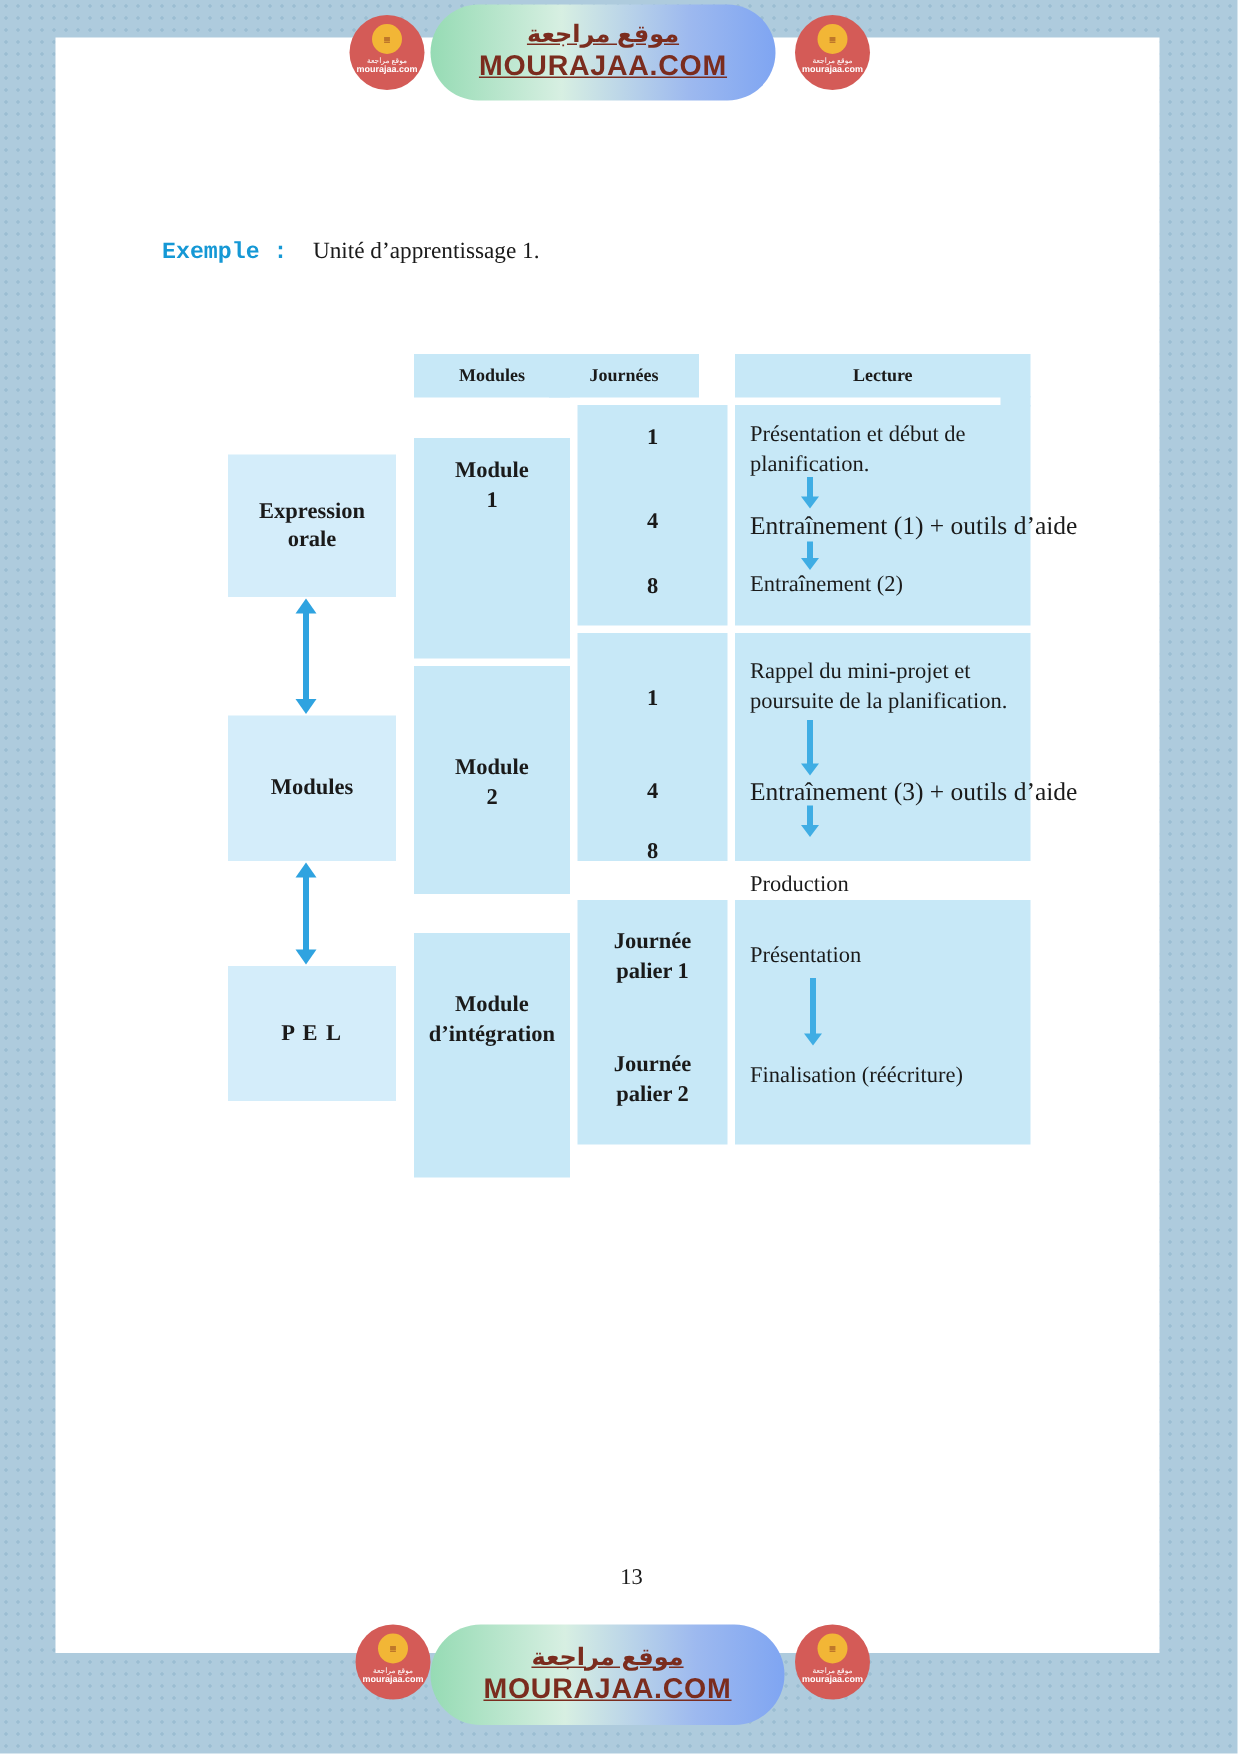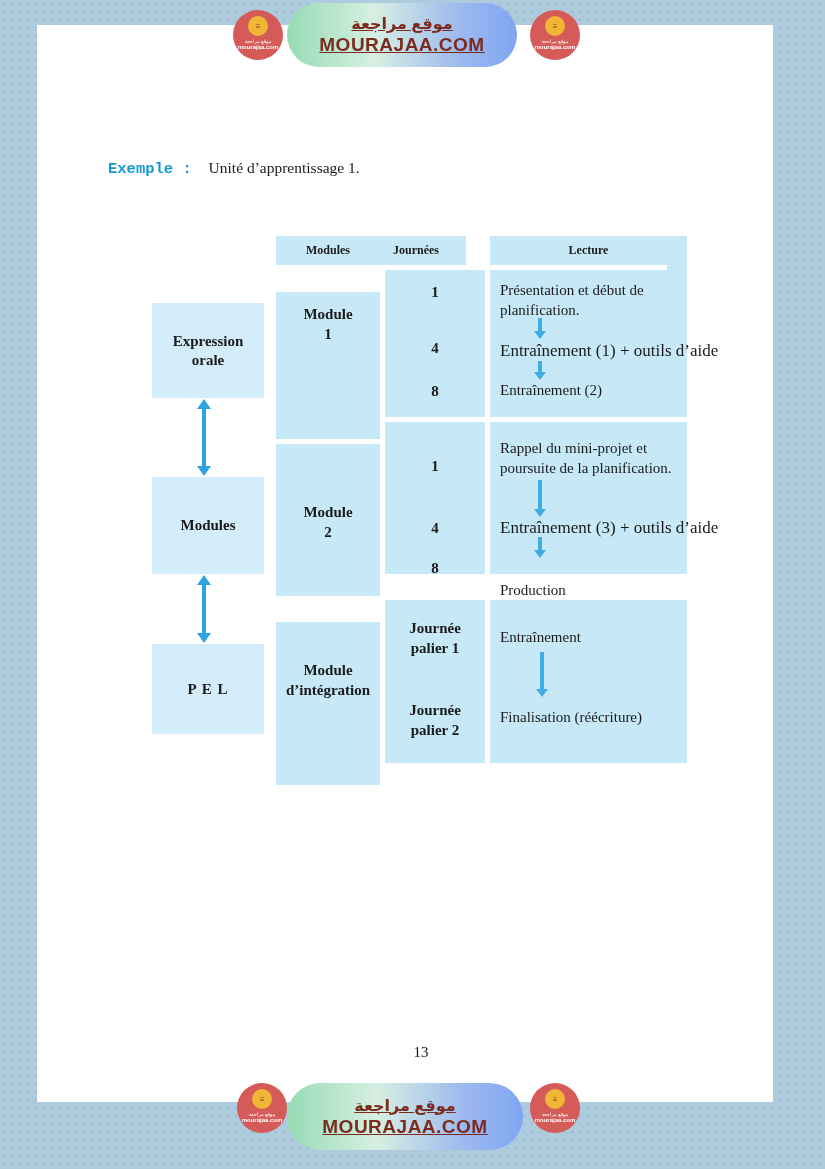--- a/index.html
+++ b/index.html
@@ -197,21 +197,21 @@
     <div class="module" style="top:38px;">Module
 d’intégration</div>
   </div>
   <div class="cell r3 c2">
     <div class="day" style="top:18px;">Journée
 palier 1</div>
     <div class="day" style="top:100px;">Journée
 palier 2</div>
   </div>
   <div class="cell r3 c3">
-    <div class="step" style="top:27px;">Entraînement</div>
+    <div class="step" style="top:27px;">Présentation</div>
     <div class="down-arrow" style="left:46px; top:52px; height:45px;">
         <div class="shaft"></div>
         <div class="head"></div>
       </div>
     <div class="step" style="top:107px;">Finalisation (réécriture)</div>
   </div>
 
   <div class="page-number">13</div>
 
   <div class="badge" style="left:237px; top:1083px;">

